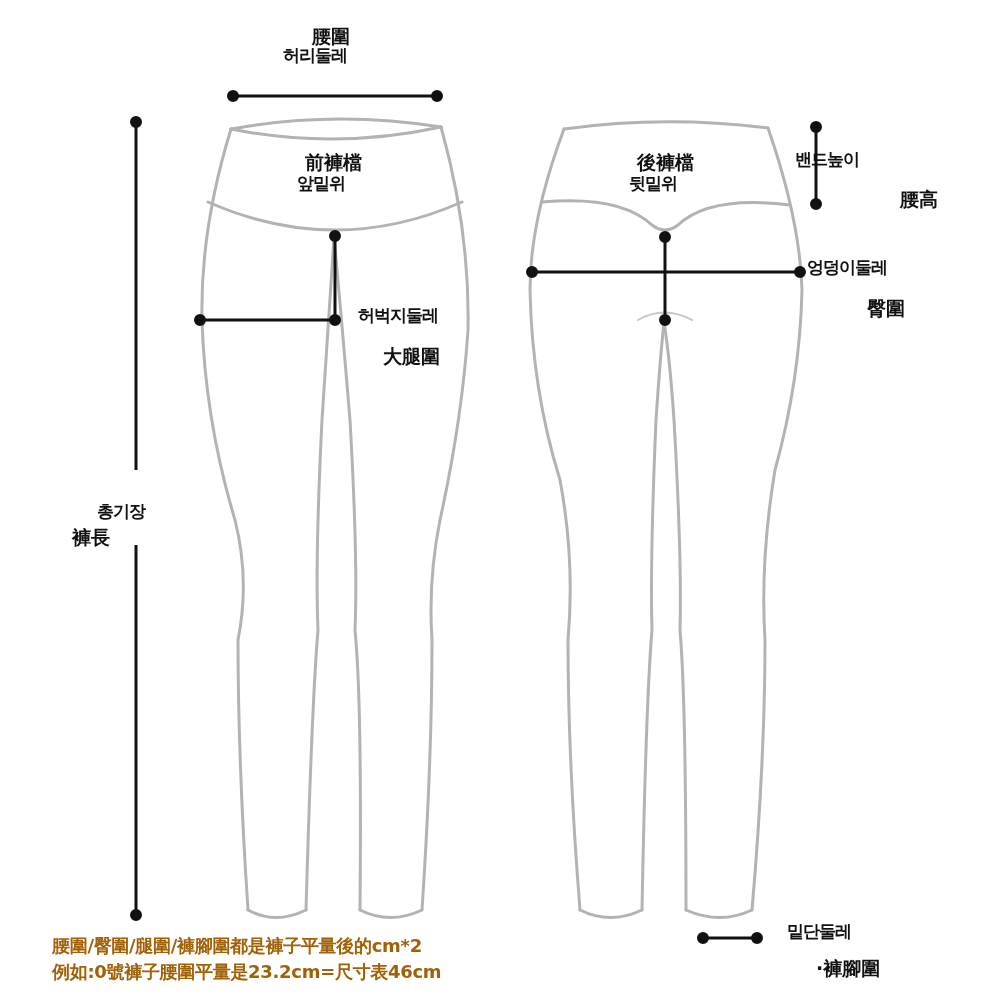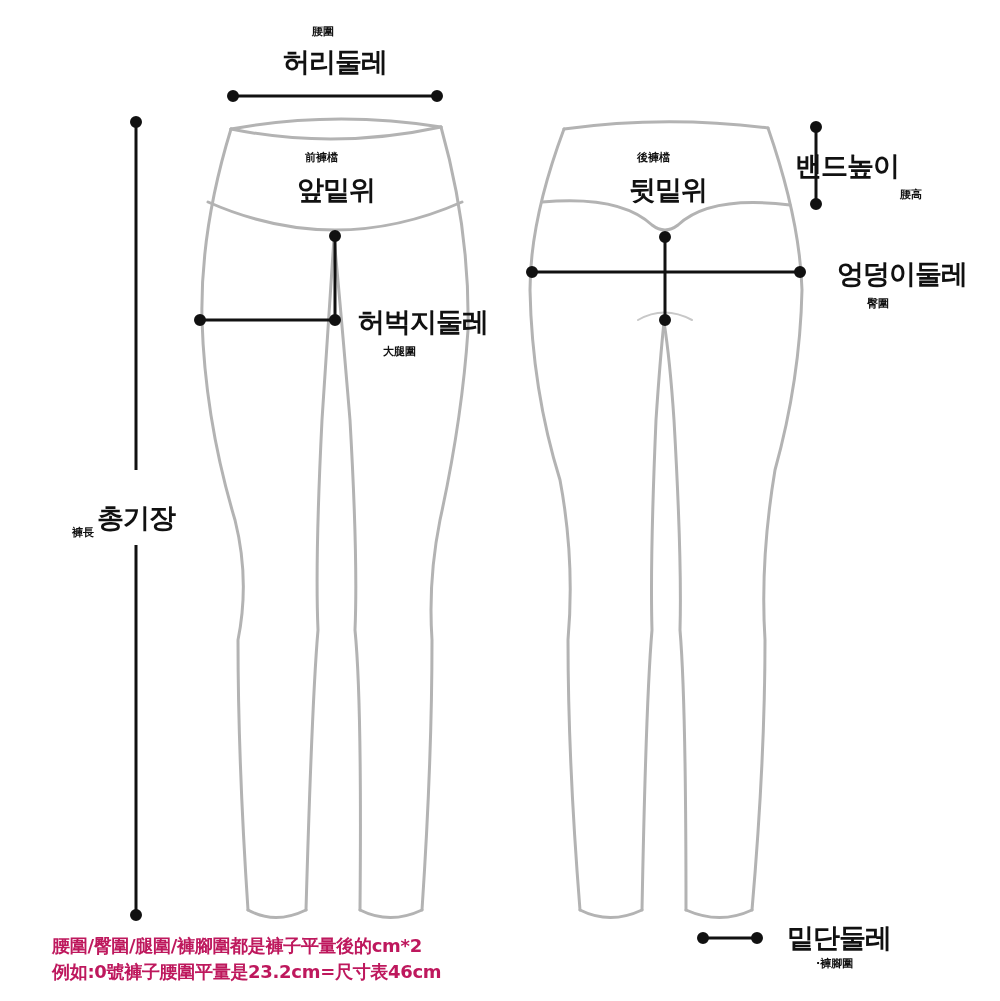--- a/index.html
+++ b/index.html
@@ -1,22 +1,22 @@
 <!DOCTYPE html>
 <html><head>
 <meta charset="utf-8">
 <style>
   html, body { margin: 0; padding: 0; background: #ffffff; }
   body { width: 1000px; height: 1001px; position: relative; overflow: hidden;
          font-family: "DejaVu Sans", "Liberation Sans", sans-serif; color: #111; }
   .diagram { position: absolute; left: 0; top: 0; width: 1000px; height: 1001px; }
   .label { position: absolute; white-space: nowrap; text-align: center; font-weight: bold; color: #111; }
-  .ko-lg { font-size: 27px; letter-spacing: -1px; }
-  .cn-sm { font-size: 11px; font-weight: bold; }
-  .note { position: absolute; left: 52px; color: #be185d; font-weight: bold; font-size: 18px; white-space: nowrap; letter-spacing: -0.3px; }
+  .ko-lg { font-size: 17px; letter-spacing: -1px; }
+  .cn-sm { font-size: 19px; font-weight: bold; }
+  .note { position: absolute; left: 52px; color: #a16207; font-weight: bold; font-size: 18px; white-space: nowrap; letter-spacing: -0.3px; }
 </style>
 </head>
 <body>
 
 <svg class="diagram" width="1000" height="1001" viewBox="0 0 1000 1001" xmlns="http://www.w3.org/2000/svg">
   <g fill="none" stroke="#b3b3b3" stroke-width="3" stroke-linejoin="round" stroke-linecap="round">
 
     <g>
 
       <path d="M231,129 Q335,110 441,127"></path>
@@ -116,21 +116,21 @@
 
 <div class="label cn-sm" style="left:305px; top:150px;">前褲檔</div>
 <div class="label ko-lg" style="left:297px; top:172px;">앞밑위</div>
 
 <div class="label cn-sm" style="left:637px; top:150px;">後褲檔</div>
 <div class="label ko-lg" style="left:629px; top:172px;">뒷밑위</div>
 
 <div class="label ko-lg" style="left:795px; top:148px;font-family:Liberation Serif, serif;">밴드높이</div>
 <div class="label cn-sm" style="left:864px; top:187px;margin-left:36px;">腰高</div>
 
-<div class="label ko-lg" style="left:837px; top:256px;">엉덩이둘레</div>
+<div class="label ko-lg" style="left:807px; top:256px;">엉덩이둘레</div>
 <div class="label cn-sm" style="left:867px; top:296px;">臀圍</div>
 
 <div class="label ko-lg" style="left:358px; top:304px;">허벅지둘레</div>
 <div class="label cn-sm" style="left:383px; top:344px;">大腿圍</div>
 
 <div class="label cn-sm" style="left:72px; top:477px;margin-top:48px;">褲長</div>
 <div class="label ko-lg" style="left:97px; top:500px;">총기장</div>
 
 <div class="label ko-lg" style="left:745px; top:920px;margin-left:42px;">밑단둘레</div>
 <div class="label cn-sm" style="left:780px; top:956px;margin-left:36px;">·褲腳圍</div>

